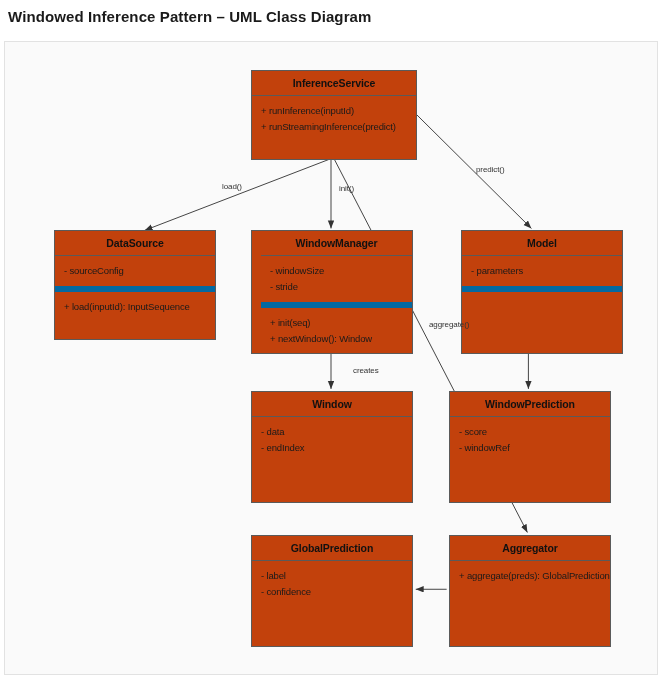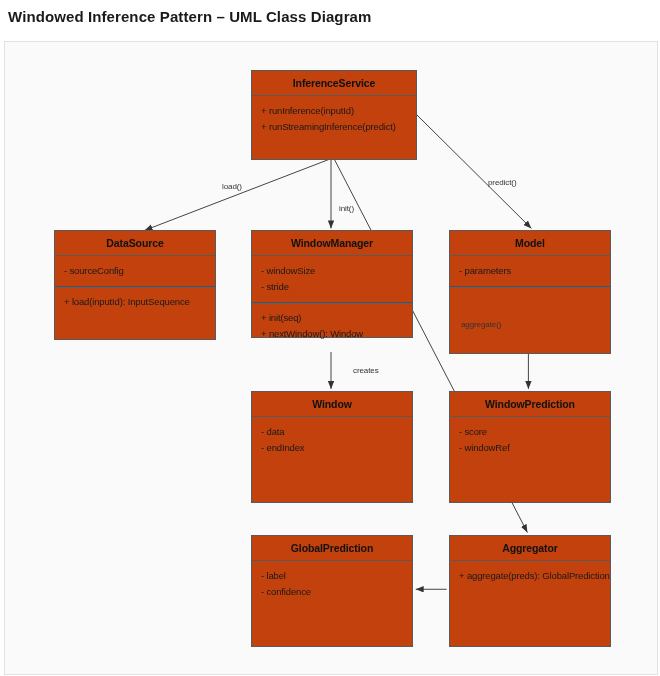--- a/index.html
+++ b/index.html
@@ -55,21 +55,21 @@
     font-weight: bold;
     color: #111111;
     padding: 6px 4px 6px 4px;
     border-bottom: 1px solid #5a5a5a;
     box-sizing: border-box;
     letter-spacing: -0.1px;
   }
   .uml-compartment {
     padding: 7px 8px 7px 9px;
     box-sizing: border-box;
-    border-bottom: 1px solid #0369a1;
+    border-bottom: 6px solid #0369a1;
   }
   .uml-compartment.last {
     border-bottom: none;
   }
   .uml-member {
     font-size: 9.5px;
     color: #1a1a1a;
     line-height: 16px;
     white-space: nowrap;
     letter-spacing: -0.15px;
@@ -106,56 +106,56 @@
     <line x1="330" y1="117" x2="524" y2="492" stroke="#444444" stroke-width="1" marker-end="url(#arrow)"></line>
 
     <line x1="327" y1="311" x2="327" y2="348" stroke="#444444" stroke-width="1" marker-end="url(#arrow)"></line>
 
     <line x1="525" y1="311" x2="525" y2="348" stroke="#444444" stroke-width="1" marker-end="url(#arrow)"></line>
 
     <line x1="443" y1="549" x2="412" y2="549" stroke="#444444" stroke-width="1" marker-end="url(#arrow)"></line>
   </svg>
 
   <div class="edge-label" style="left:217px; top:140px;">load()</div>
-  <div class="edge-label" style="left:334px; top:142px;margin-top:20px;">init()</div>
-  <div class="edge-label" style="left:471px; top:136px;margin-left:12px;">predict()</div>
-  <div class="edge-label" style="left:456px; top:278px; z-index:4;">aggregate()</div>
+  <div class="edge-label" style="left:334px; top:142px;">init()</div>
+  <div class="edge-label" style="left:471px; top:123px;">predict()</div>
+  <div class="edge-label" style="left:424px; top:278px; z-index:4;">aggregate()</div>
   <div class="edge-label" style="left:348px; top:324px;">creates</div>
 
   <div class="uml-class" style="left:246px; top:28px; width:166px; height:90px;">
     <div class="uml-name">InferenceService</div>
     <div class="uml-compartment last">
       <div class="uml-member">+ runInference(inputId)</div>
       <div class="uml-member">+ runStreamingInference(predict)</div>
     </div>
   </div>
 
   <div class="uml-class" style="left:49px; top:188px; width:162px; height:110px;">
     <div class="uml-name">DataSource</div>
     <div class="uml-compartment">
       <div class="uml-member">- sourceConfig</div>
     </div>
     <div class="uml-compartment last">
       <div class="uml-member">+ load(inputId): InputSequence</div>
     </div>
   </div>
 
-  <div class="uml-class" style="left:246px; top:188px; width:162px; height:108px;">
+  <div class="uml-class" style="left:246px; top:188px; width:162px; height:124px;padding-left:9px;">
     <div class="uml-name">WindowManager</div>
     <div class="uml-compartment">
       <div class="uml-member">- windowSize</div>
       <div class="uml-member">- stride</div>
     </div>
     <div class="uml-compartment last">
       <div class="uml-member">+ init(seq)</div>
       <div class="uml-member">+ nextWindow(): Window</div>
     </div>
   </div>
 
-  <div class="uml-class" style="left:444px; top:188px; width:162px; height:124px;">
+  <div class="uml-class" style="left:456px; top:188px; width:162px; height:124px;">
     <div class="uml-name">Model</div>
     <div class="uml-compartment">
       <div class="uml-member">- parameters</div>
     </div>
   </div>
 
   <div class="uml-class" style="left:246px; top:349px; width:162px; height:112px;">
     <div class="uml-name">Window</div>
     <div class="uml-compartment last">
       <div class="uml-member">- data</div>

